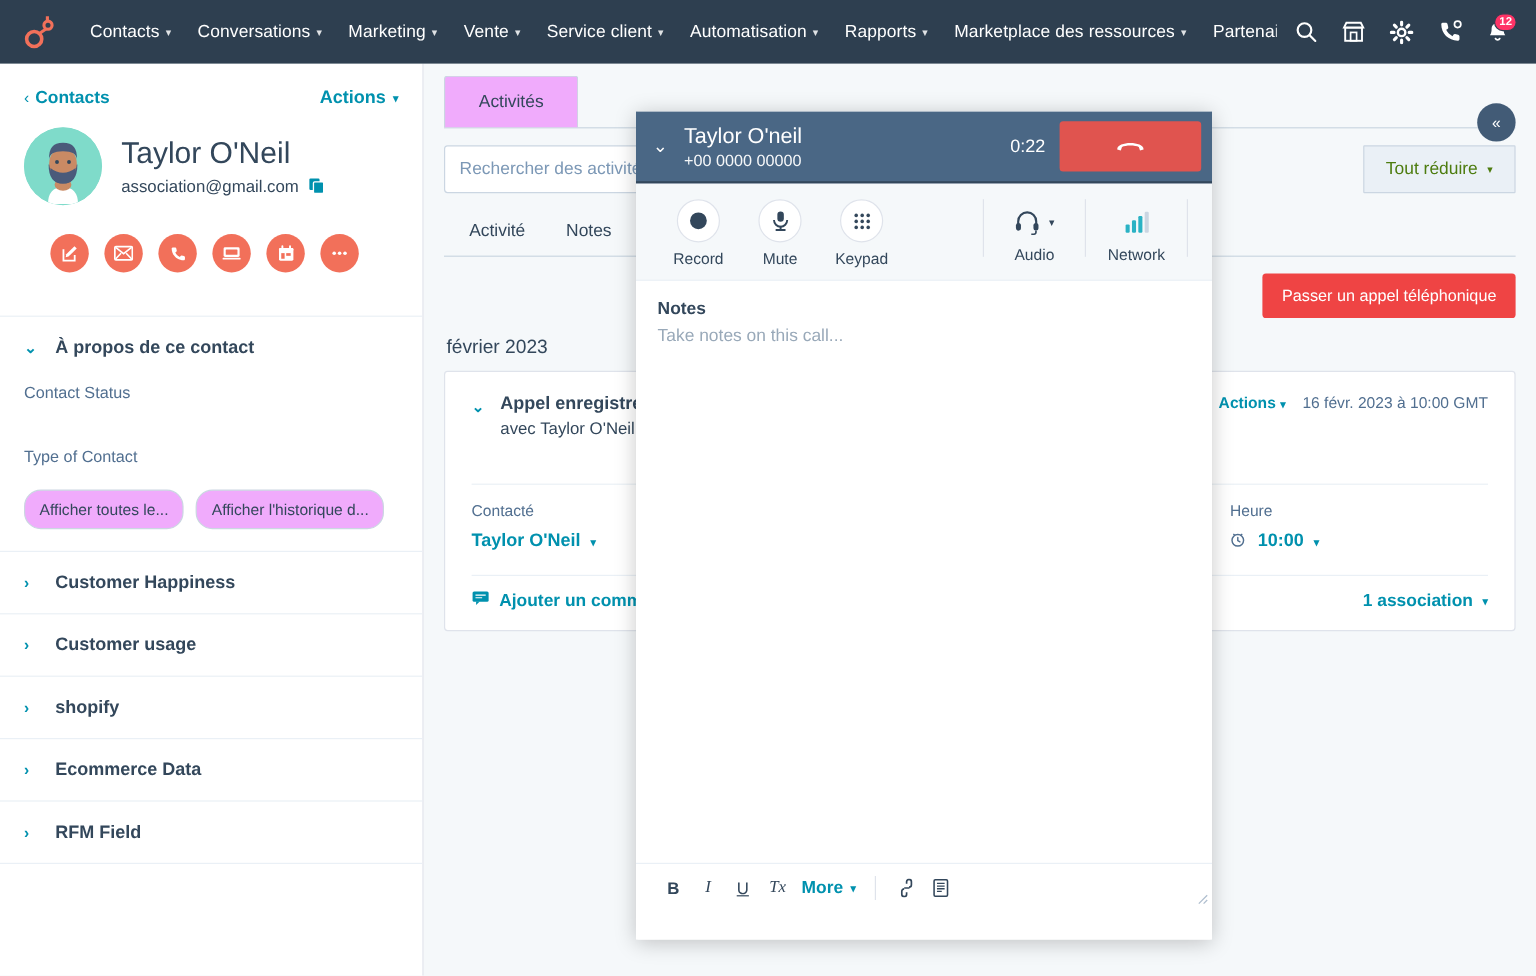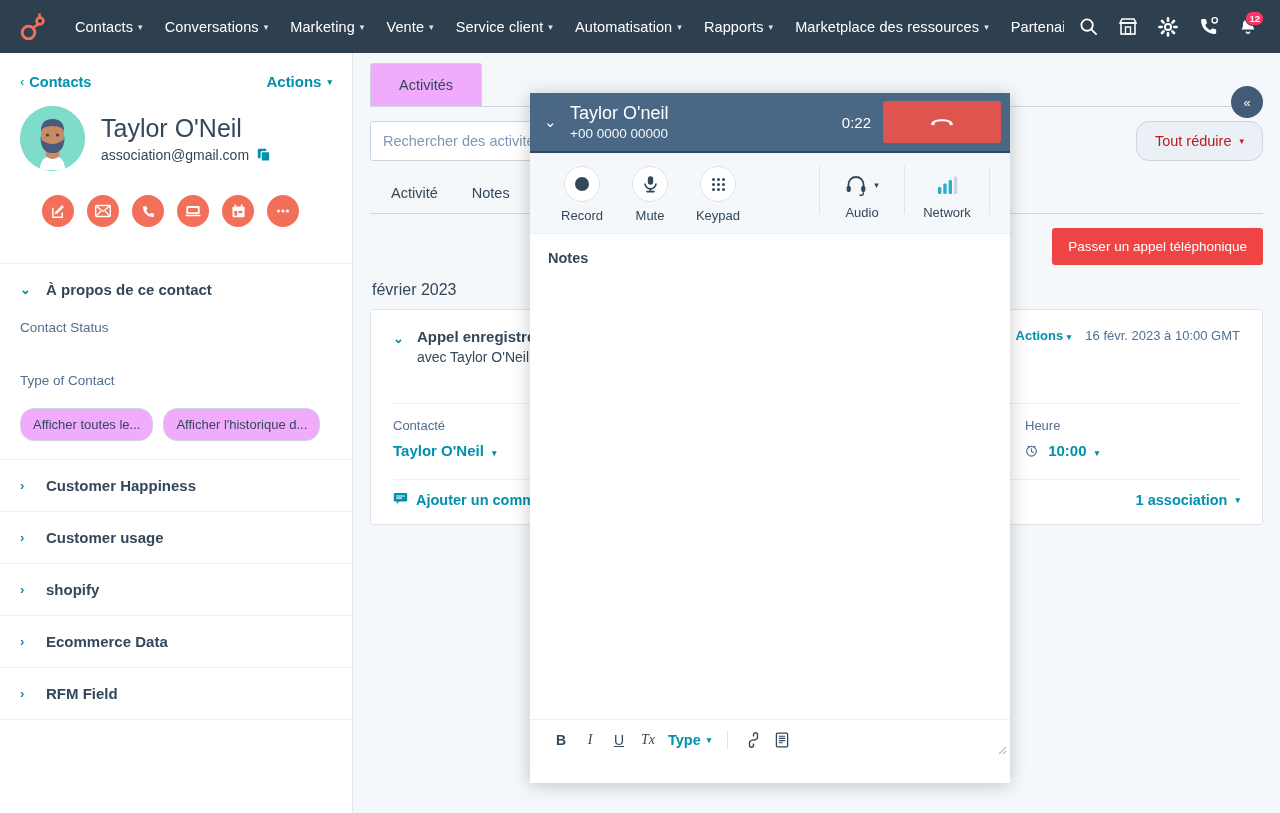--- a/index.html
+++ b/index.html
@@ -127,22 +127,22 @@
   .tab.active { background: #f0abfc; }
   .tabs-rule { height: 1px; background: #cbd6e2; margin: 0 17px; }
 
   .filter-row { padding: 14px 17px 0 17px; display: flex; align-items: center; justify-content: space-between; }
   .search-box {
     width: 300px; background: #fff; border: 1px solid #cbd6e2; border-radius: 3px;
     height: 40px; display: flex; align-items: center; padding: 0 12px;
     color: #7c98b6; font-size: 14.5px; gap: 8px;
   }
   .collapse-btn {
-    background: #eaf0f6; border: 1px solid #cbd6e2; border-radius: 13px;
-    color: #b91c1c; font-size: 14.5px; padding: 11px 18px; cursor: pointer;
+    background: #eaf0f6; border: 1px solid #cbd6e2; border-radius: 1px;
+    color: #4d7c0f; font-size: 14.5px; padding: 11px 18px; cursor: pointer;
     display: flex; align-items: center; gap: 8px;
     font-family: "Liberation Sans", sans-serif;
   }
   .subtabs {
     display: flex; gap: 34px; padding: 16px 21px 0 21px;
     border-bottom: 1px solid #cbd6e2; margin: 8px 17px 0 17px;
   }
   .subtab { font-size: 14.5px; color: #33475b; padding-bottom: 12px; cursor: pointer; }
 
   .cta-row { padding: 14px 17px 0 0; display: flex; justify-content: flex-end; }
@@ -657,31 +657,32 @@
             </svg>
         </div>
         <div class="rgt-label">Network</div>
       </div>
       <div class="vdiv"></div>
     </div>
   </div>
 
   <div class="cd-notes">
     <div class="cd-notes-t">Notes</div>
+    <div class="cd-notes-p">Take notes on this call...</div>
   </div>
 
   <div class="cd-body"></div>
 
   <div class="cd-toolbar">
     <div class="tb" style="font-weight:700;">B</div>
     <div class="tb" style="font-style:italic;font-family:'Liberation Serif',serif;">I</div>
     <div class="tb" style="text-decoration:underline;">U</div>
     <div class="tb" style="font-style:italic;font-family:'Liberation Serif',serif;">Tx</div>
     <div class="tb-more">
-      <span>Type</span>
+      <span>More</span>
       <span style="font-size:9px;">▾</span>
     </div>
     <div class="tb-div"></div>
     <div class="tb">
       <svg width="13" height="16" viewBox="0 0 13 16">
           <path d="M6.5 4.5V2.8a2 2 0 1 1 4 0v2.4a2 2 0 0 1-2 2" fill="none" stroke="#33475b" stroke-width="1.4"></path>
           <path d="M6.5 11.5v1.7a2 2 0 1 1-4 0v-2.4a2 2 0 0 1 2-2" fill="none" stroke="#33475b" stroke-width="1.4"></path>
           <path d="M4.5 8h4.4" stroke="#33475b" stroke-width="1.4"></path>
         </svg>
     </div>

